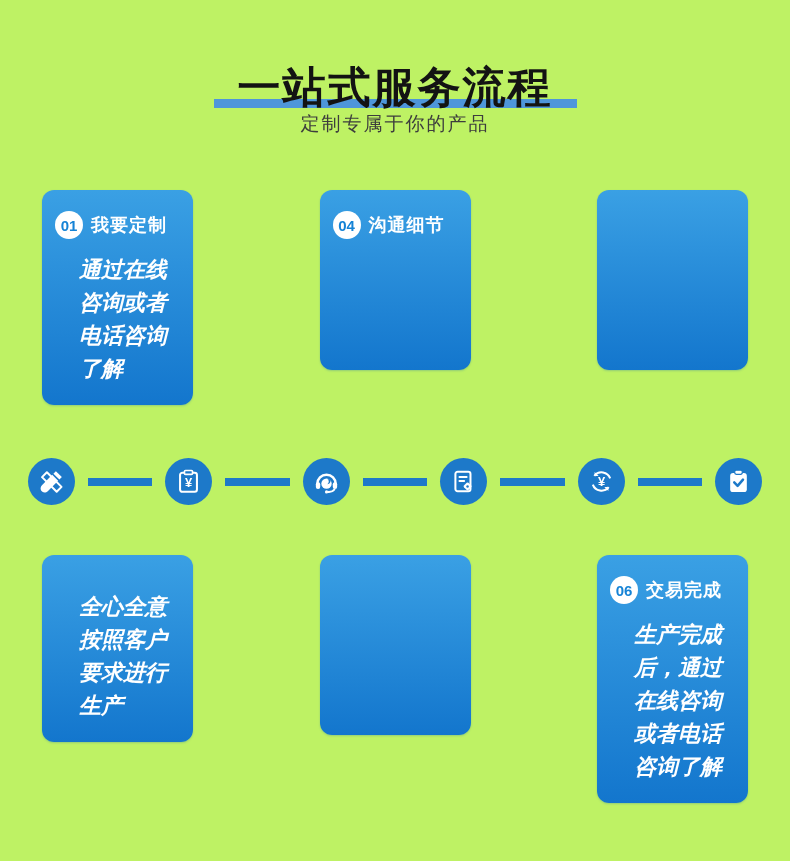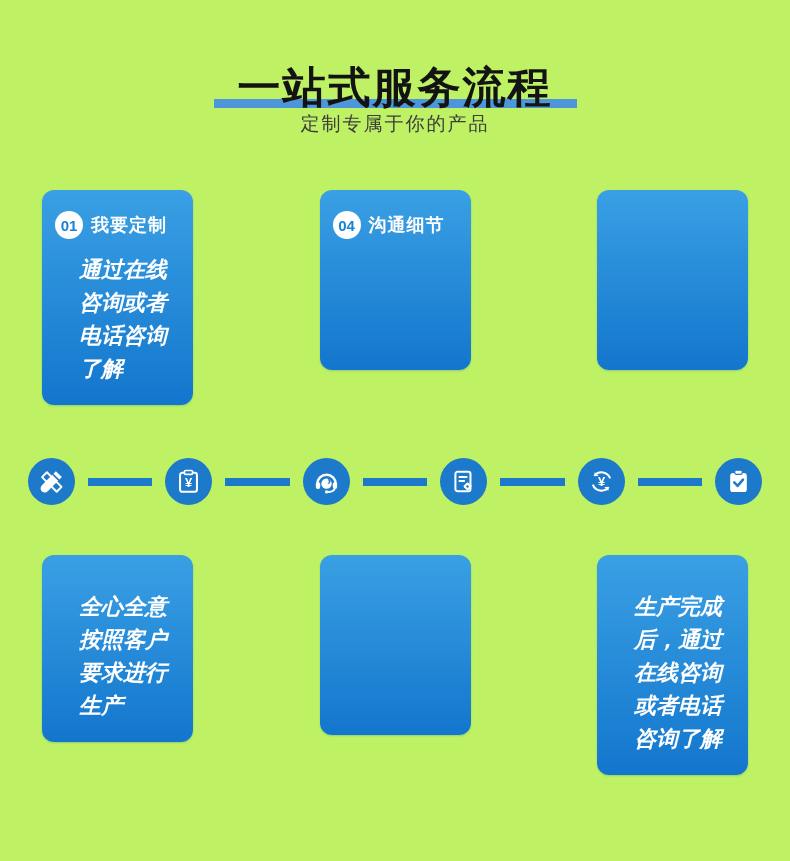--- a/index.html
+++ b/index.html
@@ -155,17 +155,21 @@
     </div>
   </div>
 
   <div class="cards-row row2">
     <div class="card">
       <div class="card-desc">全心全意按照客户要求进行生产</div>
     </div>
     <div class="card">
     </div>
     <div class="card">
+      <div class="card-head">
+        <span class="badge">06</span>
+        <span class="card-title">交易完成</span>
+      </div>
       <div class="card-desc">生产完成后，通过在线咨询或者电话咨询了解</div>
     </div>
   </div>
 
 </div>
 
 </body></html>

